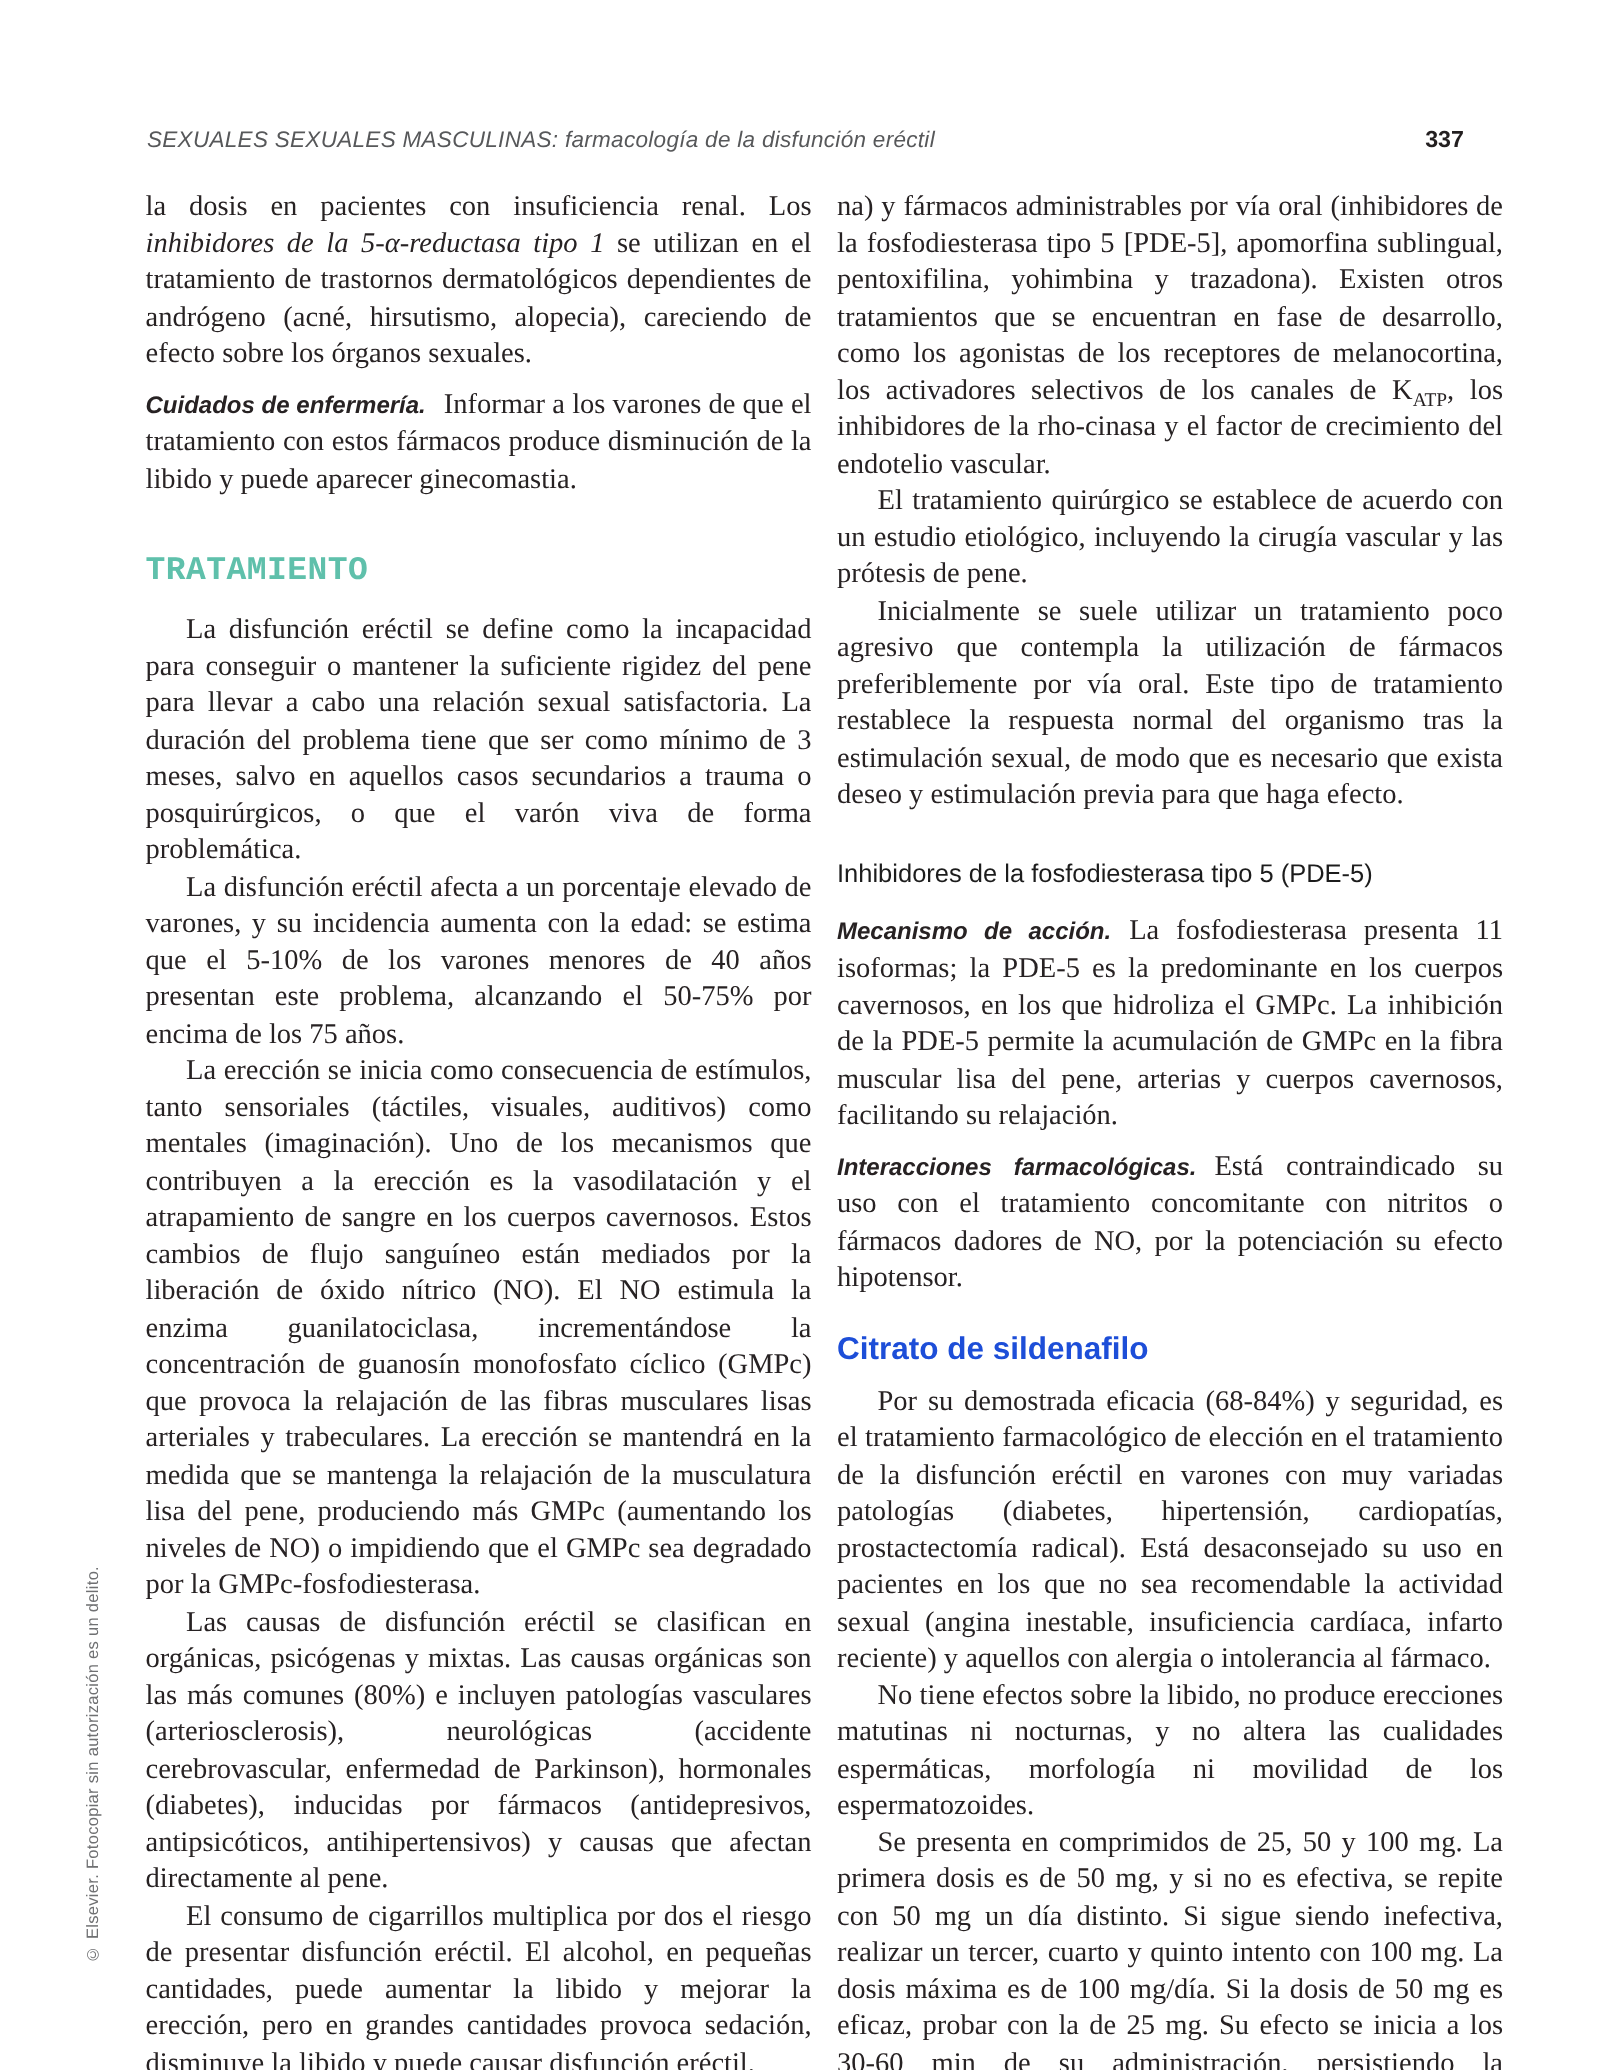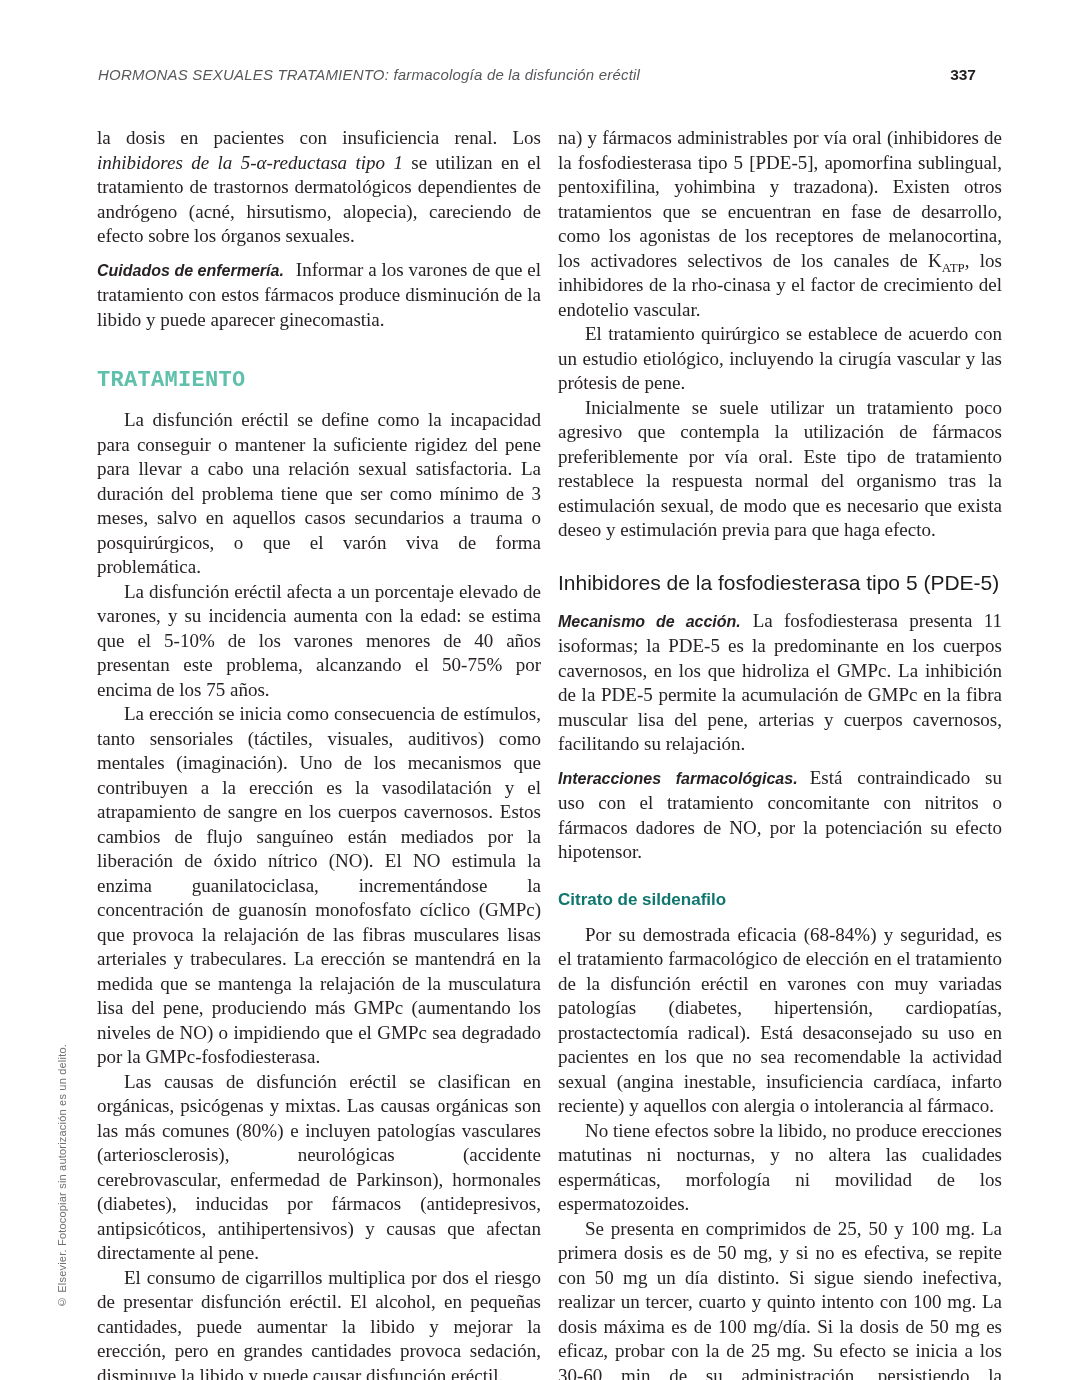--- a/index.html
+++ b/index.html
@@ -15,21 +15,21 @@
   .runhead{
     position:absolute;left:98px;right:104px;top:66px;
     display:flex;justify-content:space-between;align-items:baseline;
   }
   .runhead .title{
     font-family:"Liberation Sans", sans-serif;
     font-style:italic;font-size:15px;color:#57585a;letter-spacing:0.2px;
   }
   .runhead .pagenum{
     font-family:"Liberation Sans", sans-serif;
-    font-weight:bold;font-size:15.5px;color:#231f20;
+    font-weight:bold;font-size:15.5px;color:#231f20;margin-top:19px;
   }
   
   .copystrip{
     position:absolute;left:56px;bottom:72px;
     writing-mode:vertical-rl;transform:rotate(180deg);
     font-family:"Liberation Sans", sans-serif;
     font-size:11px;color:#6f7072;letter-spacing:0.2px;
     white-space:nowrap;
   }
   
@@ -57,37 +57,37 @@
   .sec-heading{
     margin:35px 0 14px 0;
     font-family:Liberation Mono, monospace;
     font-weight:bold;font-size:22px;line-height:27px;
     color:#5fc0ab;letter-spacing:0.3px;
     text-transform:none;
   }
   .sub-heading{
     margin:27px 0 13px 0;
     font-family:"Liberation Sans", sans-serif;
-    font-weight:400;font-size:21px;line-height:26px;
+    font-weight:400;font-size:17px;line-height:26px;
     color:#1c1c1c;
   }
   .minor-heading{
     margin:24px 0 12px 0;
     font-family:"Liberation Sans", sans-serif;
-    font-weight:bold;font-size:17px;line-height:22px;
-    color:#0f766e;
+    font-weight:bold;font-size:21px;line-height:22px;
+    color:#1d4ed8;
   }
 </style>
 </head>
 <body>
 
 <div class="page">
 
   <header class="runhead">
-    <span class="title">HORMONAS SEXUALES TRATAMIENTO: farmacología de la disfunción eréctil</span>
+    <span class="title">SEXUALES SEXUALES MASCULINAS: farmacología de la disfunción eréctil</span>
     <span class="pagenum">337</span>
   </header>
 
   <div class="copystrip">
     <span>© Elsevier. Fotocopiar sin autorización es un delito.</span>
   </div>
 
   <main class="columns">
     <div class="col">
         <p class="body-p"><span class="rn">la dosis en pacientes con insuficiencia renal. Los </span><span class="ri">inhibidores de la 5-α-reductasa tipo 1</span><span class="rn"> se utilizan en el tratamiento de trastornos dermatológicos dependientes de andrógeno (acné, hirsutismo, alopecia), careciendo de efecto sobre los órganos sexuales.</span></p>

